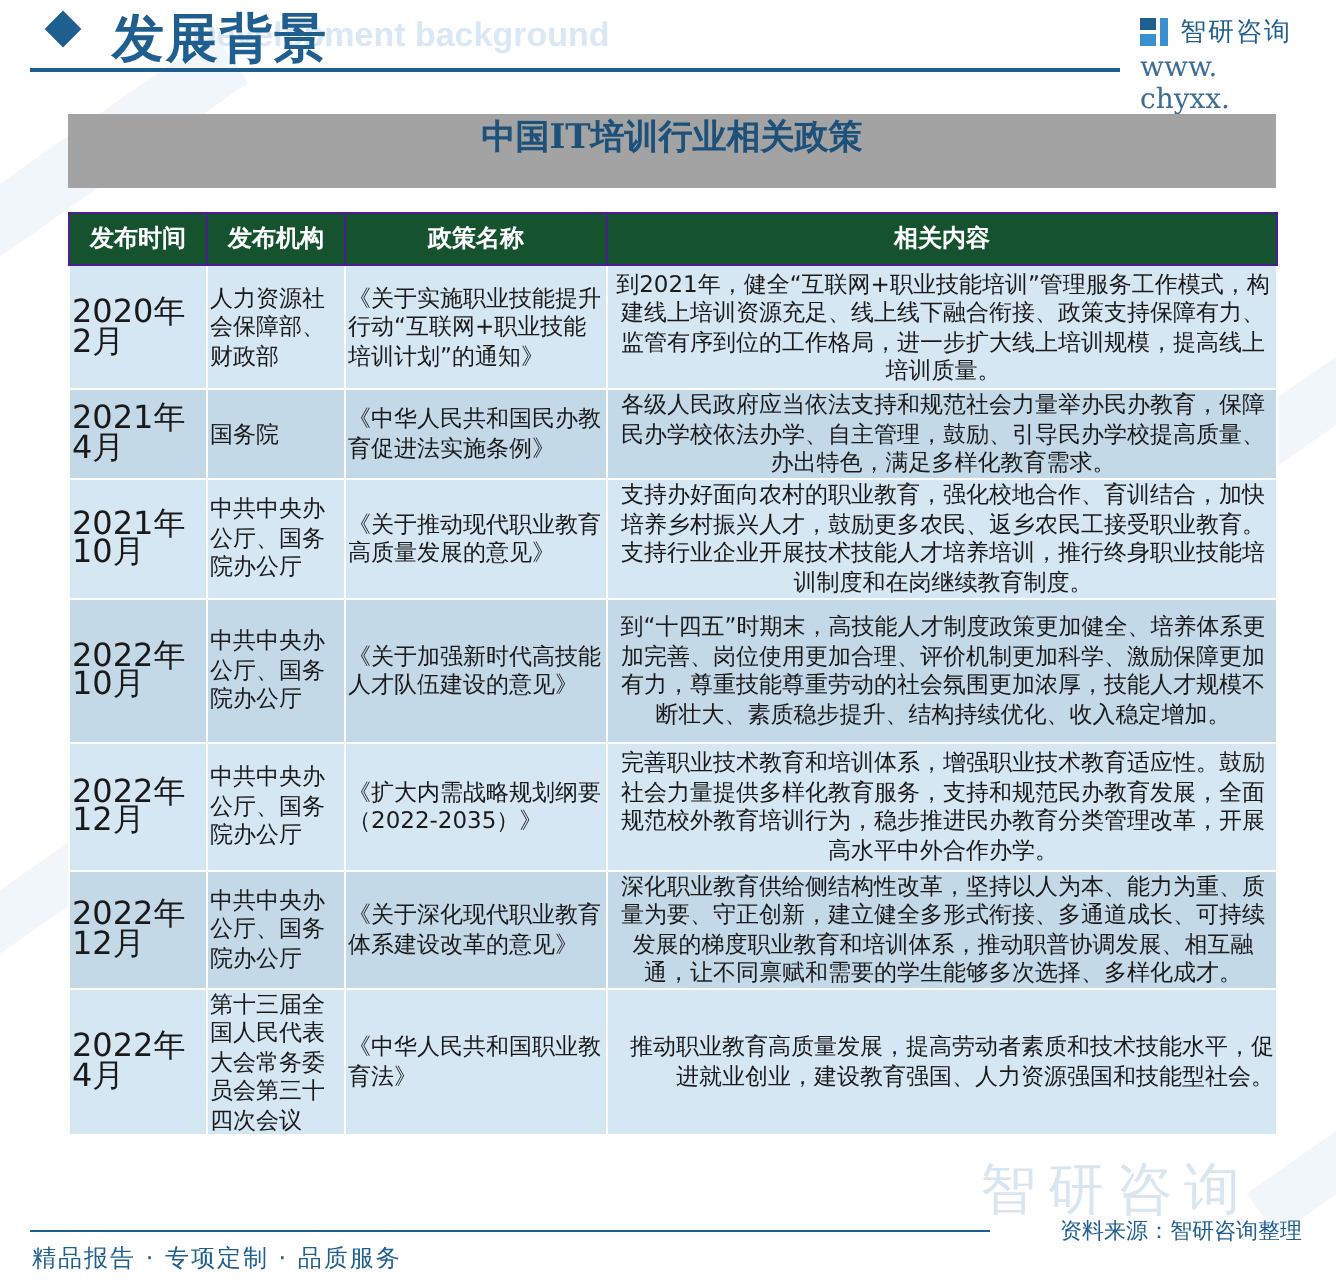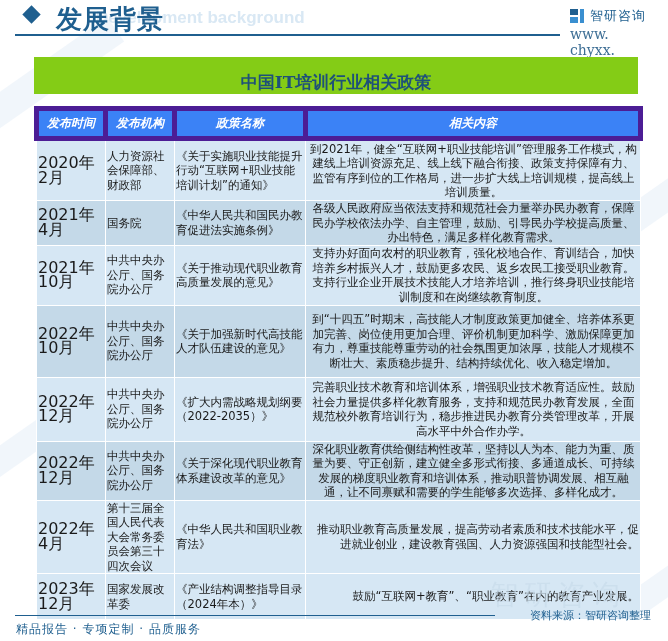--- a/index.html
+++ b/index.html
@@ -34,33 +34,33 @@
   .logo-mark .b { position: absolute; left: 0; top: 8px; width: 8px; height: 6px; background: #3a8fd0; }
   .logo-mark .c { position: absolute; left: 10px; top: 0; width: 4px; height: 14px; background: #3a8fd0; }
   .logo-text { font-size: 13px; color: #1f5f8f; letter-spacing: 1px; }
   .logo-url {
     position: absolute; left: 570px; top: 26px; font-size: 14px; color: #3c6d94;
     font-family: "DejaVu Serif", serif;
   }
 
   .title-band {
     position: absolute; left: 34px; top: 57px; width: 604px; height: 37px;
-    background: #84cc16; display: flex; align-items: flex-end; justify-content: center;
+    background: #a3a3a3; display: flex; align-items: flex-start; justify-content: center;
   }
   .title-band span {
     font-size: 17px; font-weight: bold; color: #1e5179; font-family: "DejaVu Serif", serif;
   }
 
   table.policy {
     position: absolute; left: 34px; top: 106px; width: 604px;
     border-collapse: collapse; table-layout: fixed;
   }
   table.policy th {
-    background: #3b82f6; color: #ffffff; font-size: 12px; font-weight: bold;
-    height: 25px; border: 5px solid #4c1d95; padding: 0; font-style: italic;
+    background: #14532d; color: #ffffff; font-size: 12px; font-weight: bold;
+    height: 25px; border: 1px solid #4c1d95; padding: 0;
   }
   table.policy td {
     border: 1px solid #ffffff; padding: 0 1px; font-size: 11.5px; line-height: 14.5px;
     color: #1a1a1a; vertical-align: middle; text-align: left;
   }
   table.policy tr.odd td { background: #d6e7f4; }
   table.policy tr.even td { background: #c4d9e8; }
   table.policy td.date { font-size: 16px; }
   table.policy td.content { text-align: center; padding-left: 2px; }
   table.policy td.content.centered { text-align: right; }
@@ -158,25 +158,19 @@
       <td>中共中央办公厅、国务院办公厅</td>
       <td>《关于深化现代职业教育体系建设改革的意见》</td>
       <td class="content">深化职业教育供给侧结构性改革，坚持以人为本、能力为重、质量为要、守正创新，建立健全多形式衔接、多通道成长、可持续发展的梯度职业教育和培训体系，推动职普协调发展、相互融通，让不同禀赋和需要的学生能够多次选择、多样化成才。</td>
     </tr>
     <tr class="odd" style="height:63px">
       <td class="date">2022年4月</td>
       <td>第十三届全国人民代表大会常务委员会第三十四次会议</td>
       <td>《中华人民共和国职业教育法》</td>
       <td class="content centered">推动职业教育高质量发展，提高劳动者素质和技术技能水平，促进就业创业，建设教育强国、人力资源强国和技能型社会。</td>
     </tr>
-    <tr class="odd" style="height:46px">
-      <td class="date">2023年12月</td>
-      <td style="text-align:left">国家发展改革委</td>
-      <td style="text-align:left">《产业结构调整指导目录（2024年本）》</td>
-      <td class="content centered">鼓励“互联网+教育”、“职业教育”在内的教育产业发展。</td>
-    </tr>
   </tbody>
 </table>
 
 <div class="wm-logo">智研咨询</div>
 <div class="footer-line"></div>
 <div class="footer-left">精品报告 · 专项定制 · 品质服务</div>
 <div class="footer-source">资料来源：智研咨询整理</div>
 
 </body></html>

